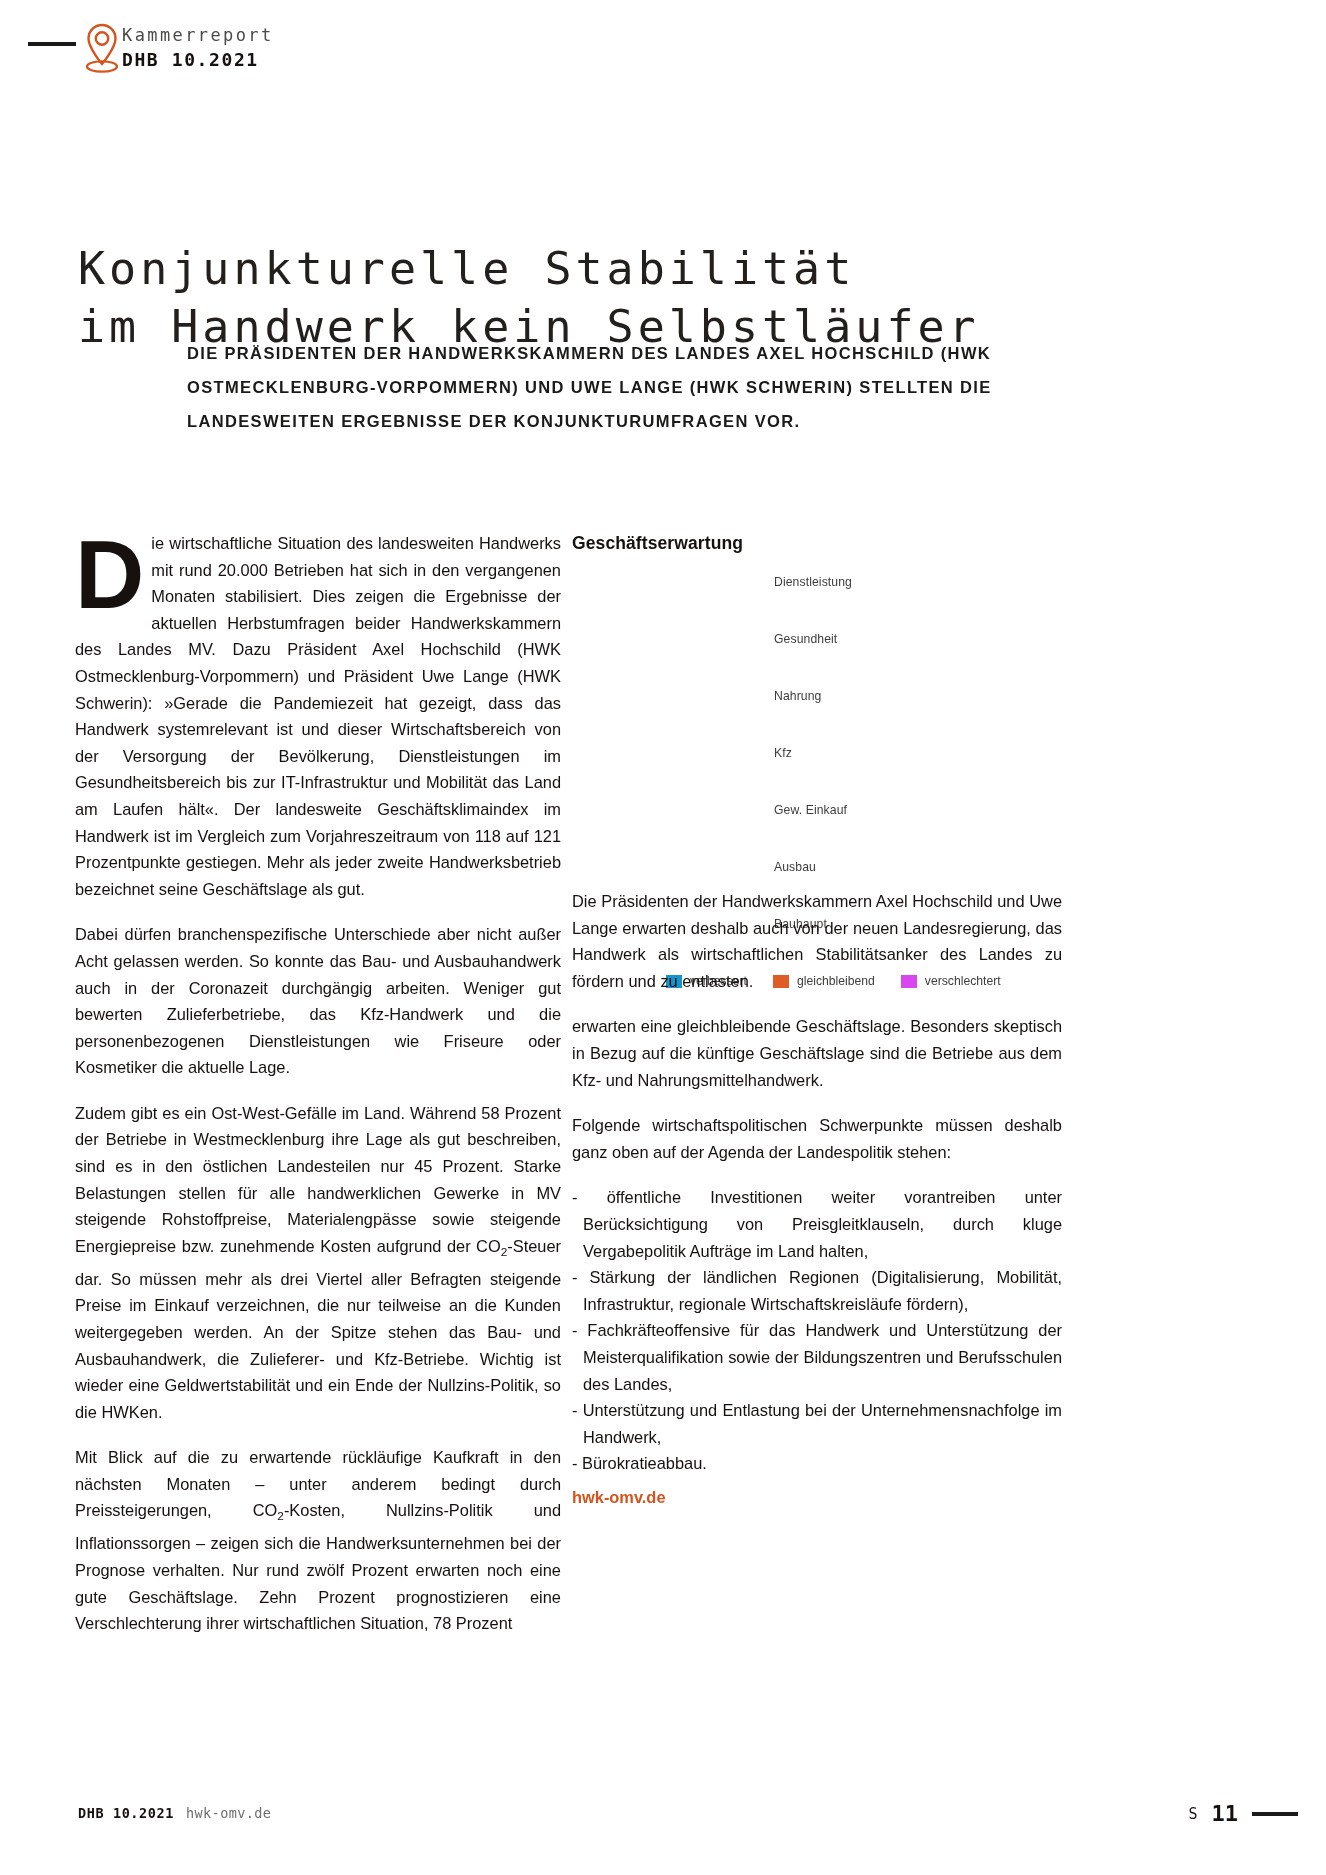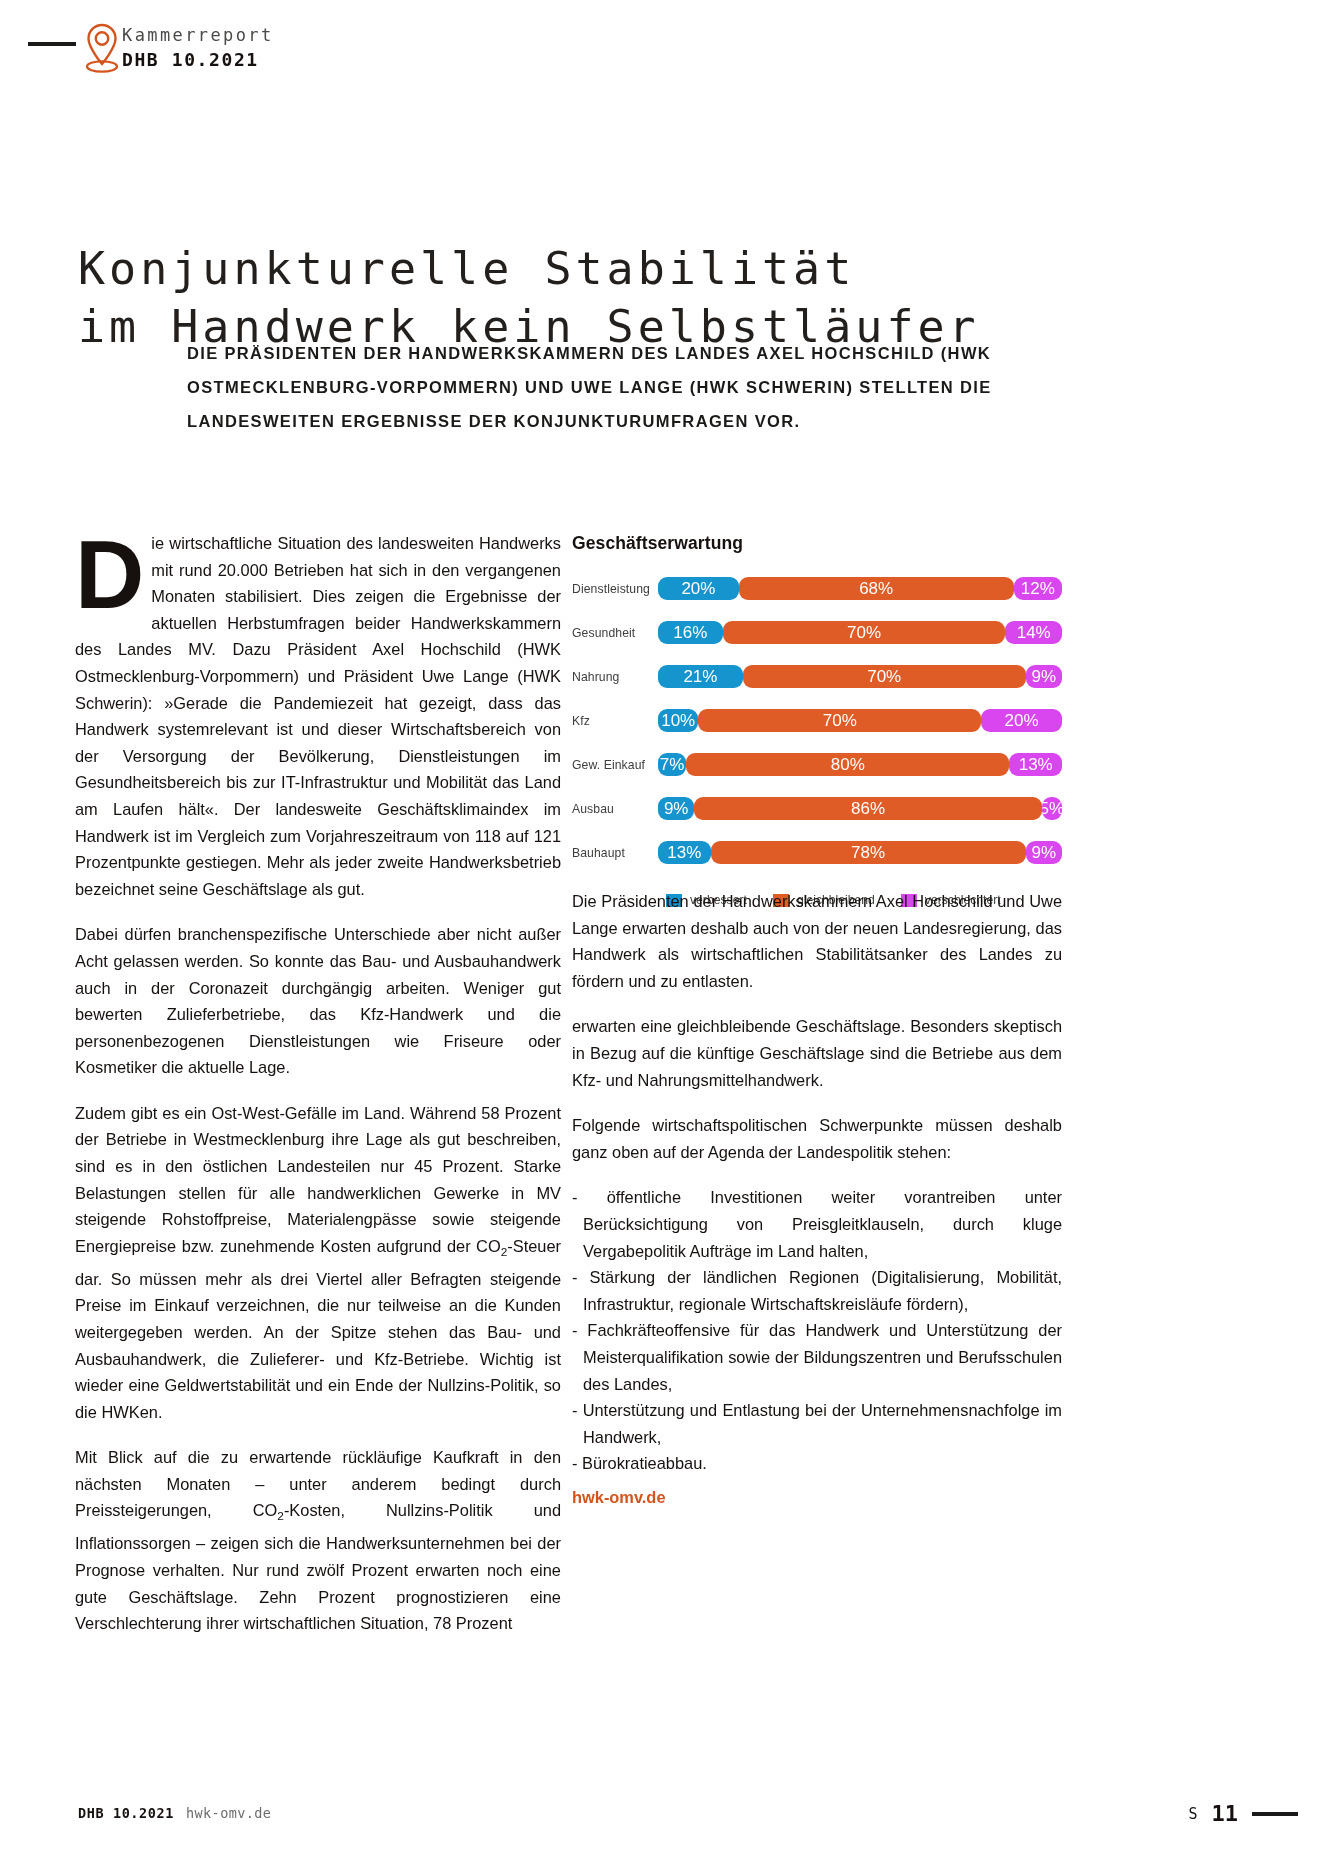--- a/index.html
+++ b/index.html
@@ -144,22 +144,23 @@
     font-family: "Liberation Sans", sans-serif;
     font-size: 17.5px;
     font-weight: bold;
     color: #16100e;
     letter-spacing: 0.1px;
     margin-bottom: 21px;
   }
   .chart-row {
     display: flex;
     align-items: center;
-    margin-bottom: 17px;
+    margin-bottom: 30px;
     height: 27px;
+    flex-direction: column;
   }
   .chart-row:last-of-type { margin-bottom: 0; }
   .row-label {
     width: 86px;
     flex: 0 0 86px;
     font-size: 12.2px;
     color: #3d3d3b;
     font-family: "Liberation Sans", sans-serif;
     letter-spacing: 0.1px;
   }

